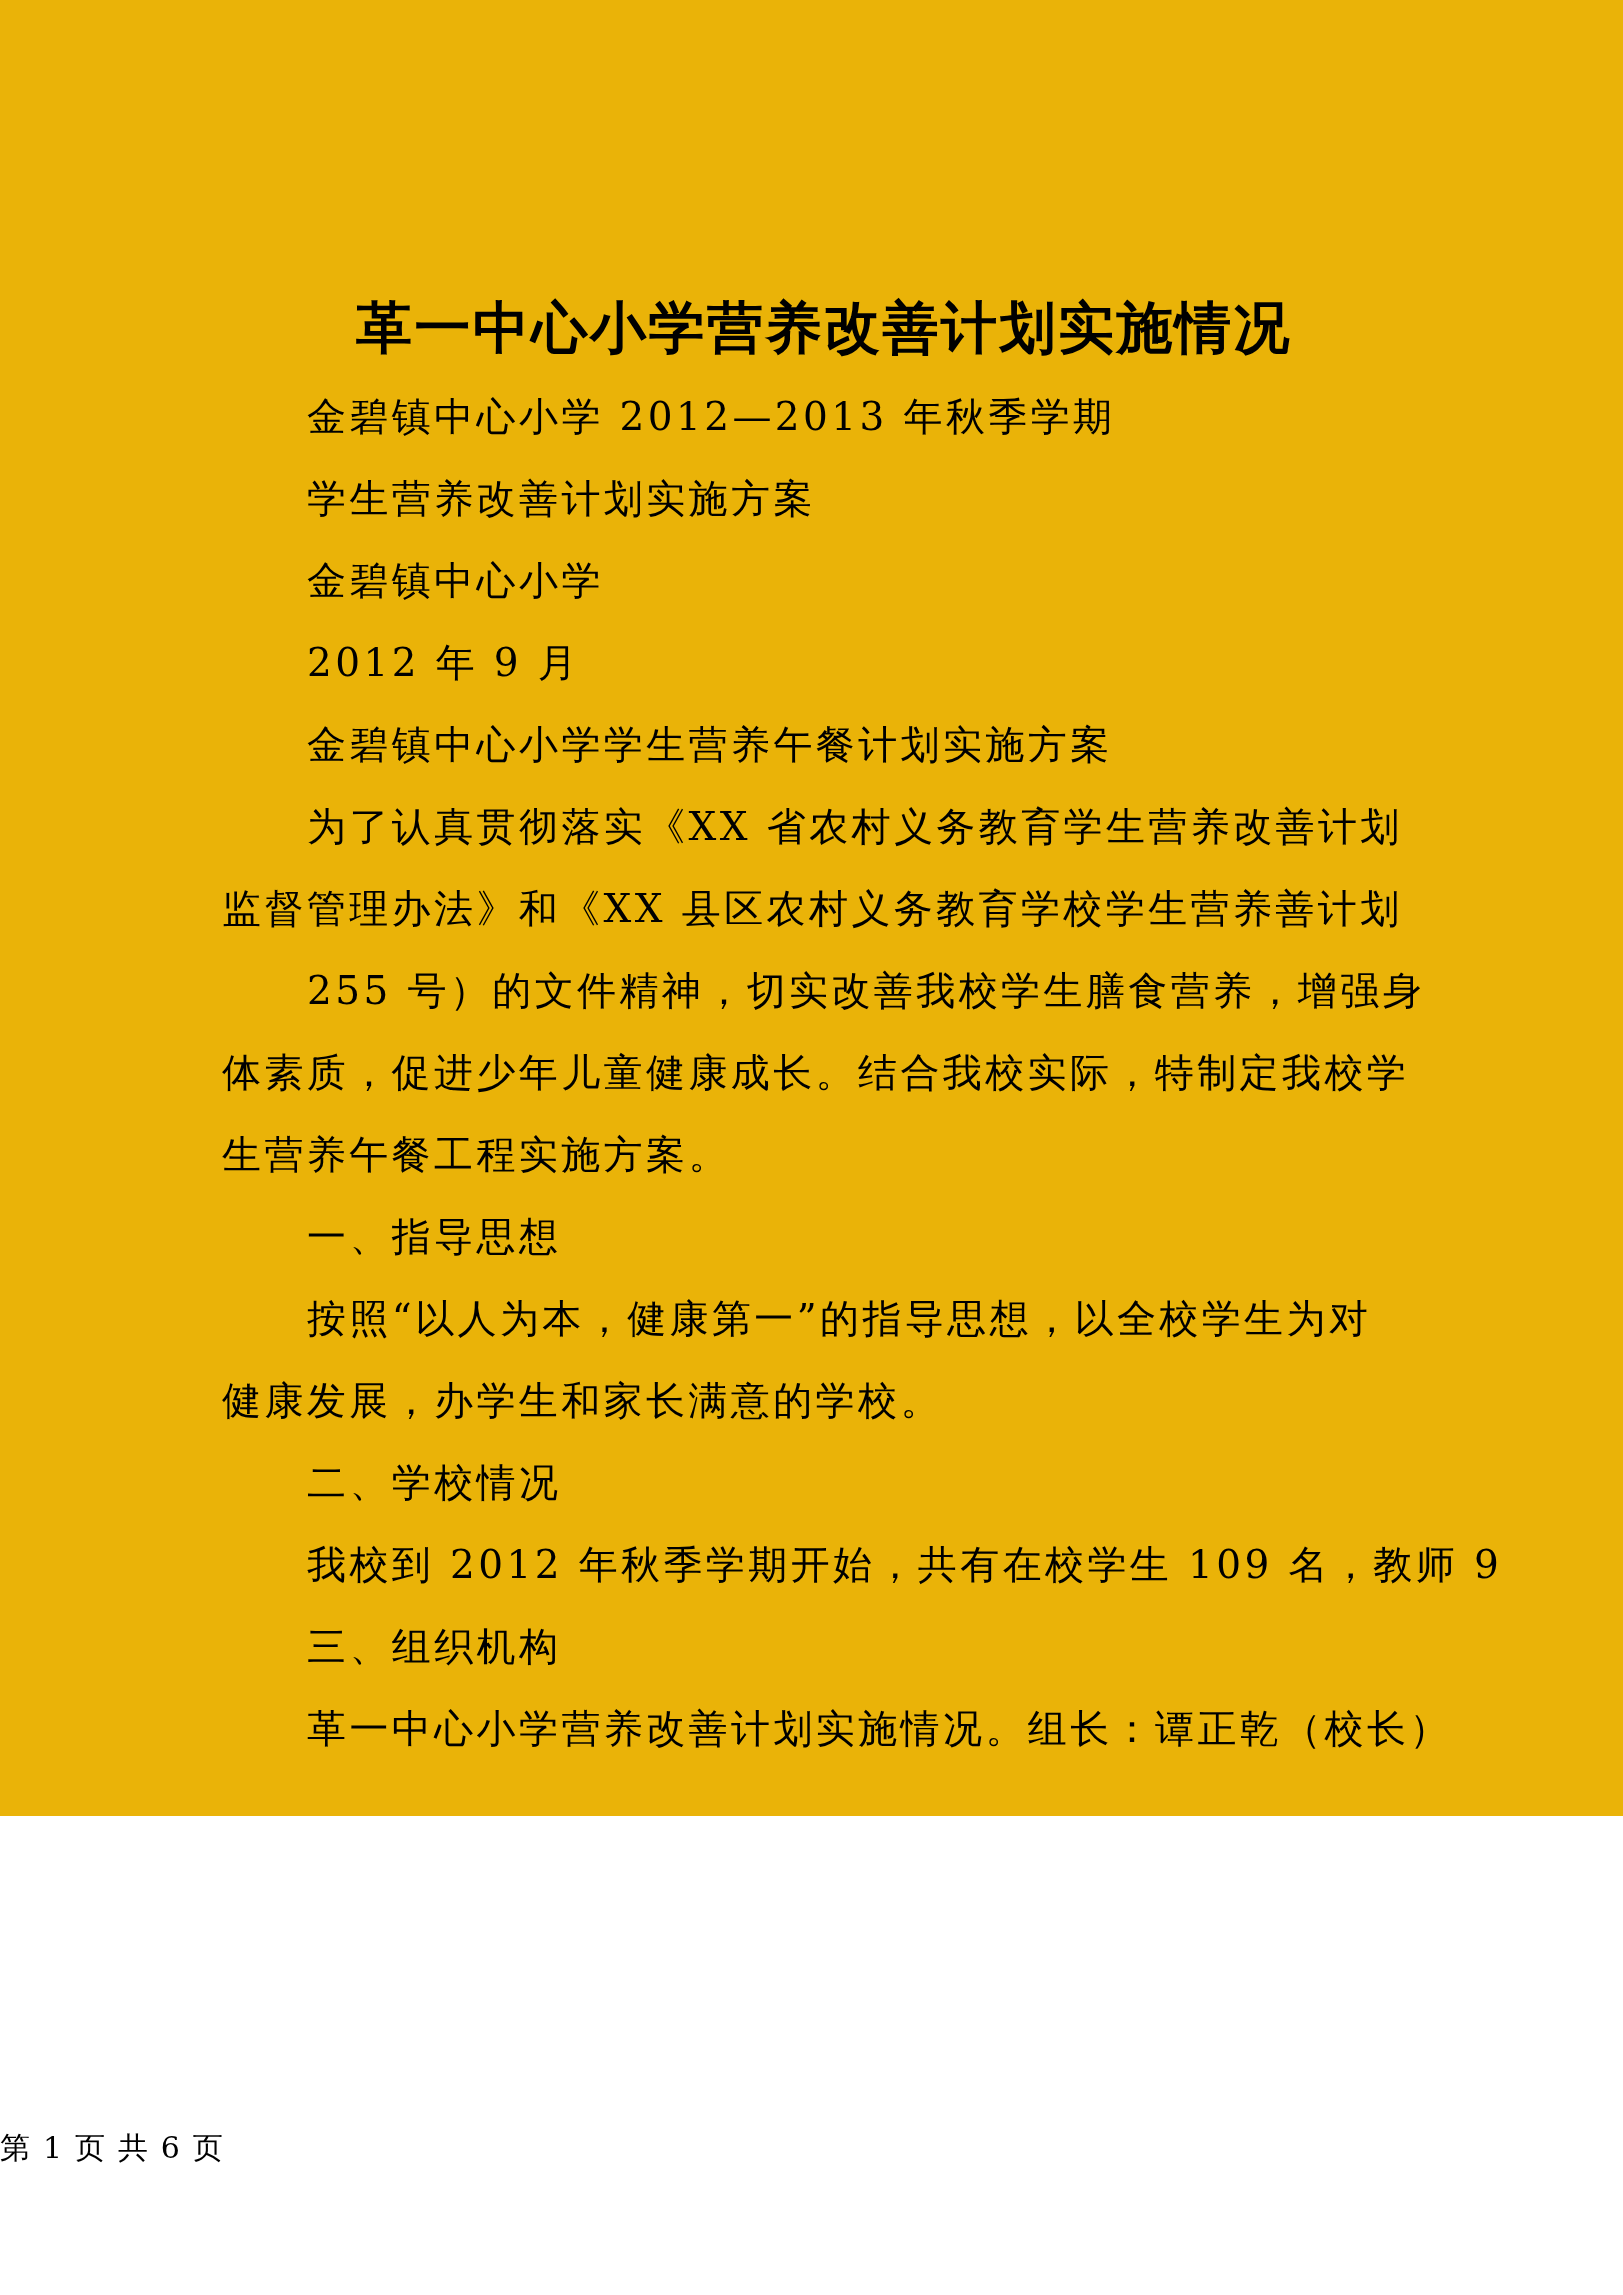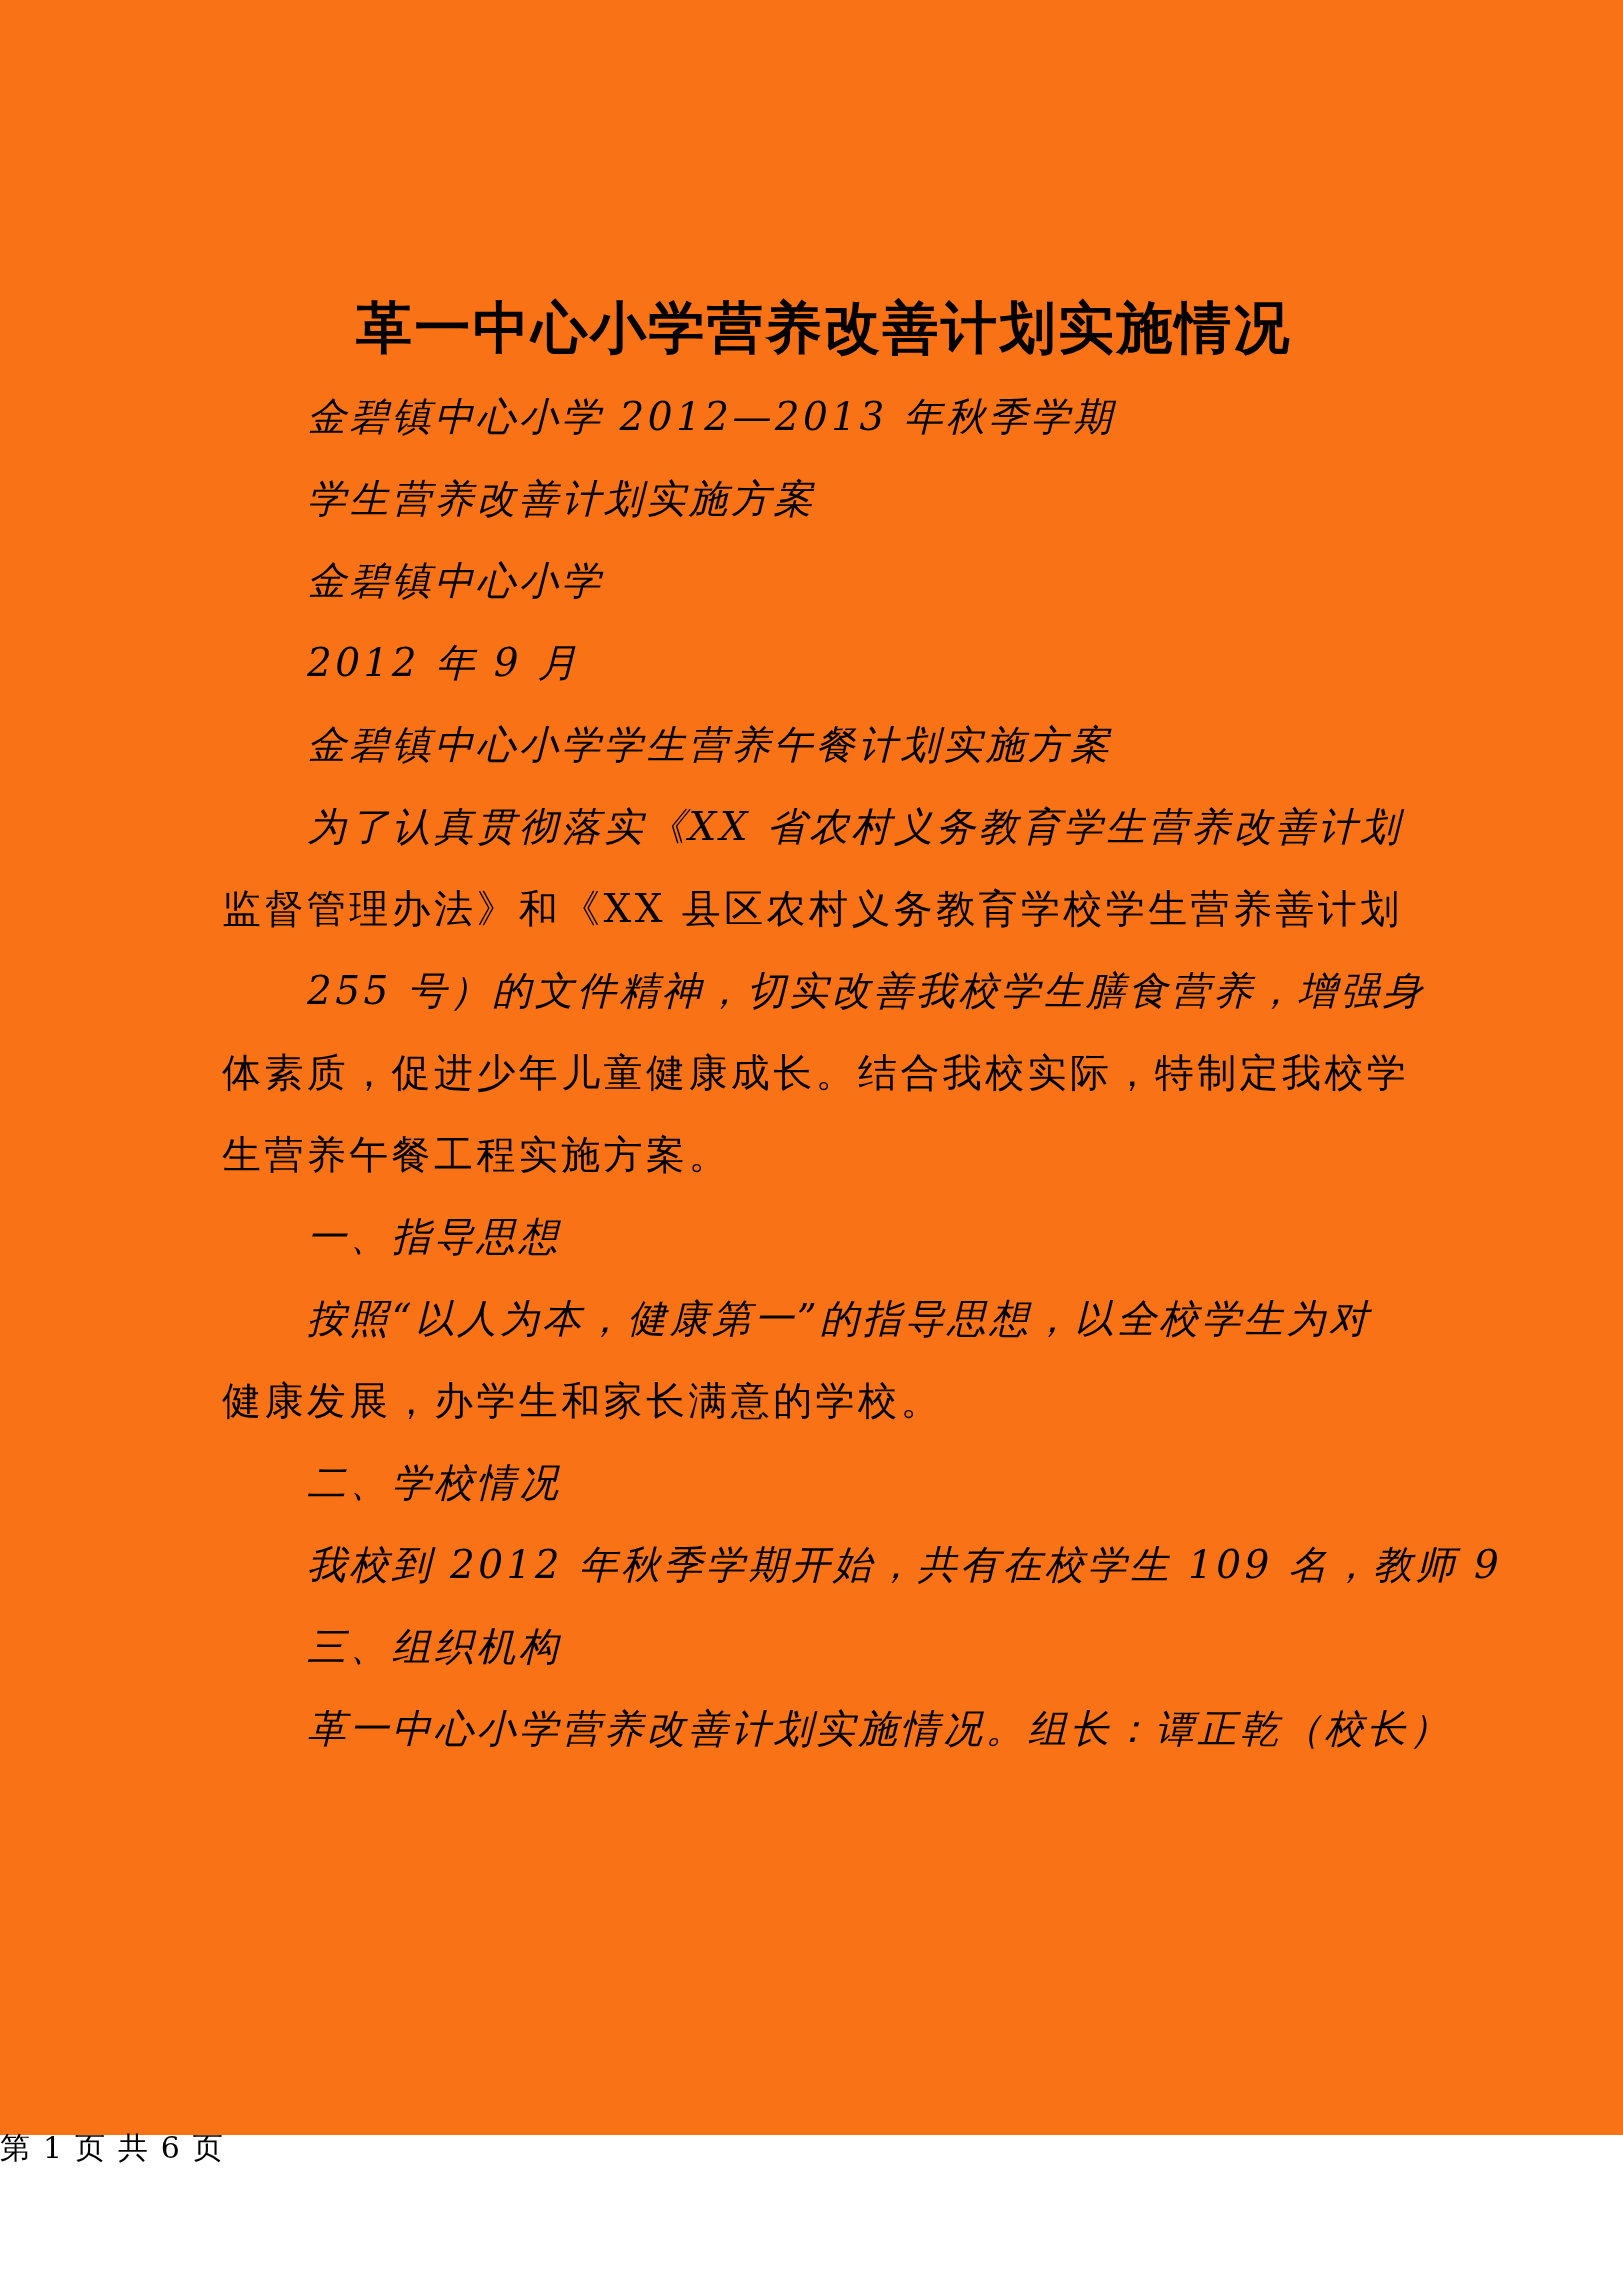--- a/index.html
+++ b/index.html
@@ -13,22 +13,22 @@
       position: relative;
       overflow: hidden;
       color: #000000;
       font-family: "DejaVu Serif", "Liberation Serif", serif;
     }
     .page {
       position: absolute;
       left: 0;
       top: 0;
       width: 1623px;
-      height: 2135px;
-      background: #f97316;
+      height: 1816px;
+      background: #eab308;
     }
     .title {
       position: absolute;
       left: 0;
       top: 292px;
       width: 1623px;
       text-align: center;
       font-family: "DejaVu Serif", "Liberation Serif", serif;
       font-weight: bold;
       font-size: 56px;
@@ -48,21 +48,20 @@
       line-height: 82px;
       letter-spacing: 3.4px;
     }
     .line {
       display: block;
       white-space: nowrap;
       height: 82px;
     }
     .indent {
       padding-left: 85px;
-      font-style: italic;
     }
     .footer {
       position: absolute;
       left: 0;
       top: 2129px;
       width: 1623px;
       text-align: left;
       font-size: 30px;
       line-height: 37px;
       letter-spacing: 1.7px;

